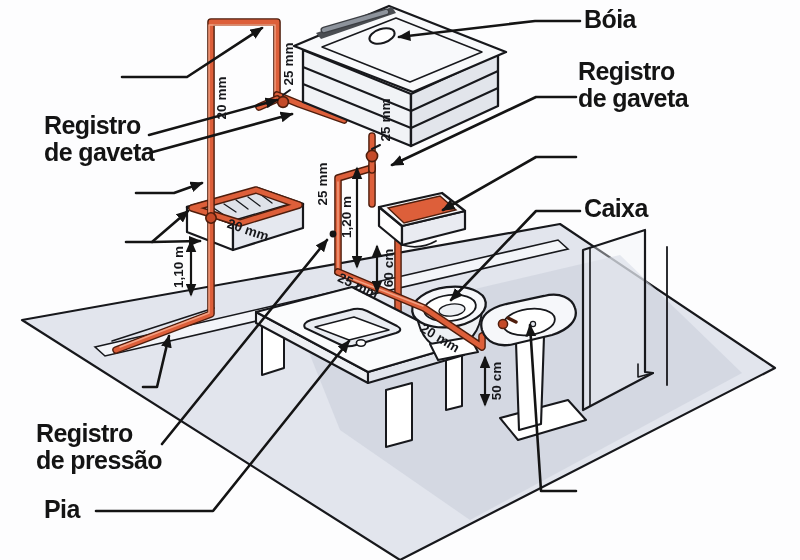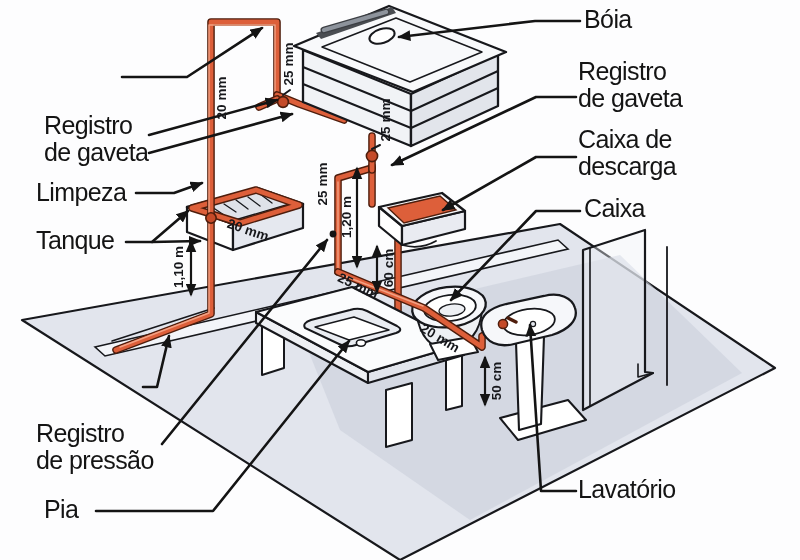--- a/index.html
+++ b/index.html
@@ -1,19 +1,19 @@
 <!DOCTYPE html>
 <html><head>
 <meta charset="utf-8">
 <style>
   html,body{margin:0;padding:0;background:#fff;}
   .stage{position:relative;width:800px;height:560px;background:#fdfdfe;overflow:hidden;
          font-family:"Liberation Sans",sans-serif;}
   .stage svg{position:absolute;left:0;top:0;}
-  .lbl{position:absolute;font-weight:400;font-size:25px;line-height:1.06;color:#141414;
+  .lbl{position:absolute;font-weight:700;font-size:25px;line-height:1.06;color:#141414;
        white-space:pre-line;letter-spacing:-0.6px;}
   .dim{position:absolute;font-weight:700;font-size:13.5px;color:#16171b;white-space:nowrap;
        transform:translate(-50%,-50%) rotate(var(--r,0deg));}
   .outline{stroke:#17181c;fill:none;stroke-linejoin:round;stroke-linecap:round;}
   .pipe-o{stroke:#4e1d0c;stroke-width:7.6;fill:none;stroke-linejoin:round;stroke-linecap:round;}
   .pipe-m{stroke:#dd5f3a;stroke-width:4.8;fill:none;stroke-linejoin:round;stroke-linecap:round;}
   .pipe-c{stroke:#f2a183;stroke-width:1.4;fill:none;stroke-linejoin:round;stroke-linecap:round;}
   .leader{stroke:#141414;stroke-width:2.6;fill:none;stroke-linejoin:round;stroke-linecap:round;}
   .dimline{stroke:#141414;stroke-width:2.2;fill:none;}
 </style>
@@ -179,32 +179,27 @@
     <path d="M576,97 L536,97 L392,165" marker-end="url(#ah)"></path>
     <path d="M576,157 L536,157 L443,210" marker-end="url(#ah)"></path>
     <path d="M580,211 L536,211 L451,300" marker-end="url(#ah)"></path>
     <path d="M576,491 L541,491 L530,325" marker-end="url(#ah)"></path>
     <circle cx="333" cy="234" r="3.4" fill="#141414" stroke="none"></circle>
   </g>
 </svg>
 
   <div class="lbl" style="left:44px;top:112px">Registro
 de gaveta</div>
-  <div class="lbl" style="left:36px;top:179px">Limpeza</div>
-  <div class="lbl" style="left:36px;top:227px">Tanque</div>
   <div class="lbl" style="left:36px;top:420px">Registro
 de pressão</div>
   <div class="lbl" style="left:44px;top:496px">Pia</div>
   <div class="lbl" style="left:584px;top:6px">Bóia</div>
   <div class="lbl" style="left:578px;top:58px">Registro
 de gaveta</div>
-  <div class="lbl" style="left:578px;top:126px">Caixa de
-descarga</div>
   <div class="lbl" style="left:584px;top:195px">Caixa</div>
-  <div class="lbl" style="left:578px;top:476px">Lavatório</div>
 
   <div class="dim" style="left:221px;top:98px; --r:-90deg">20 mm</div>
   <div class="dim" style="left:288px;top:64px; --r:-90deg">25 mm</div>
   <div class="dim" style="left:385px;top:120px;--r:-90deg">25 mm</div>
   <div class="dim" style="left:178px;top:267px;--r:-90deg">1,10 m</div>
   <div class="dim" style="left:248px;top:230px;--r:19deg">20 mm</div>
   <div class="dim" style="left:322px;top:184px;--r:-90deg">25 mm</div>
   <div class="dim" style="left:346px;top:217px;--r:-90deg">1,20 m</div>
   <div class="dim" style="left:388px;top:268px;--r:-90deg">60 cm</div>
   <div class="dim" style="left:358px;top:286px;--r:26deg">25 mm</div>

